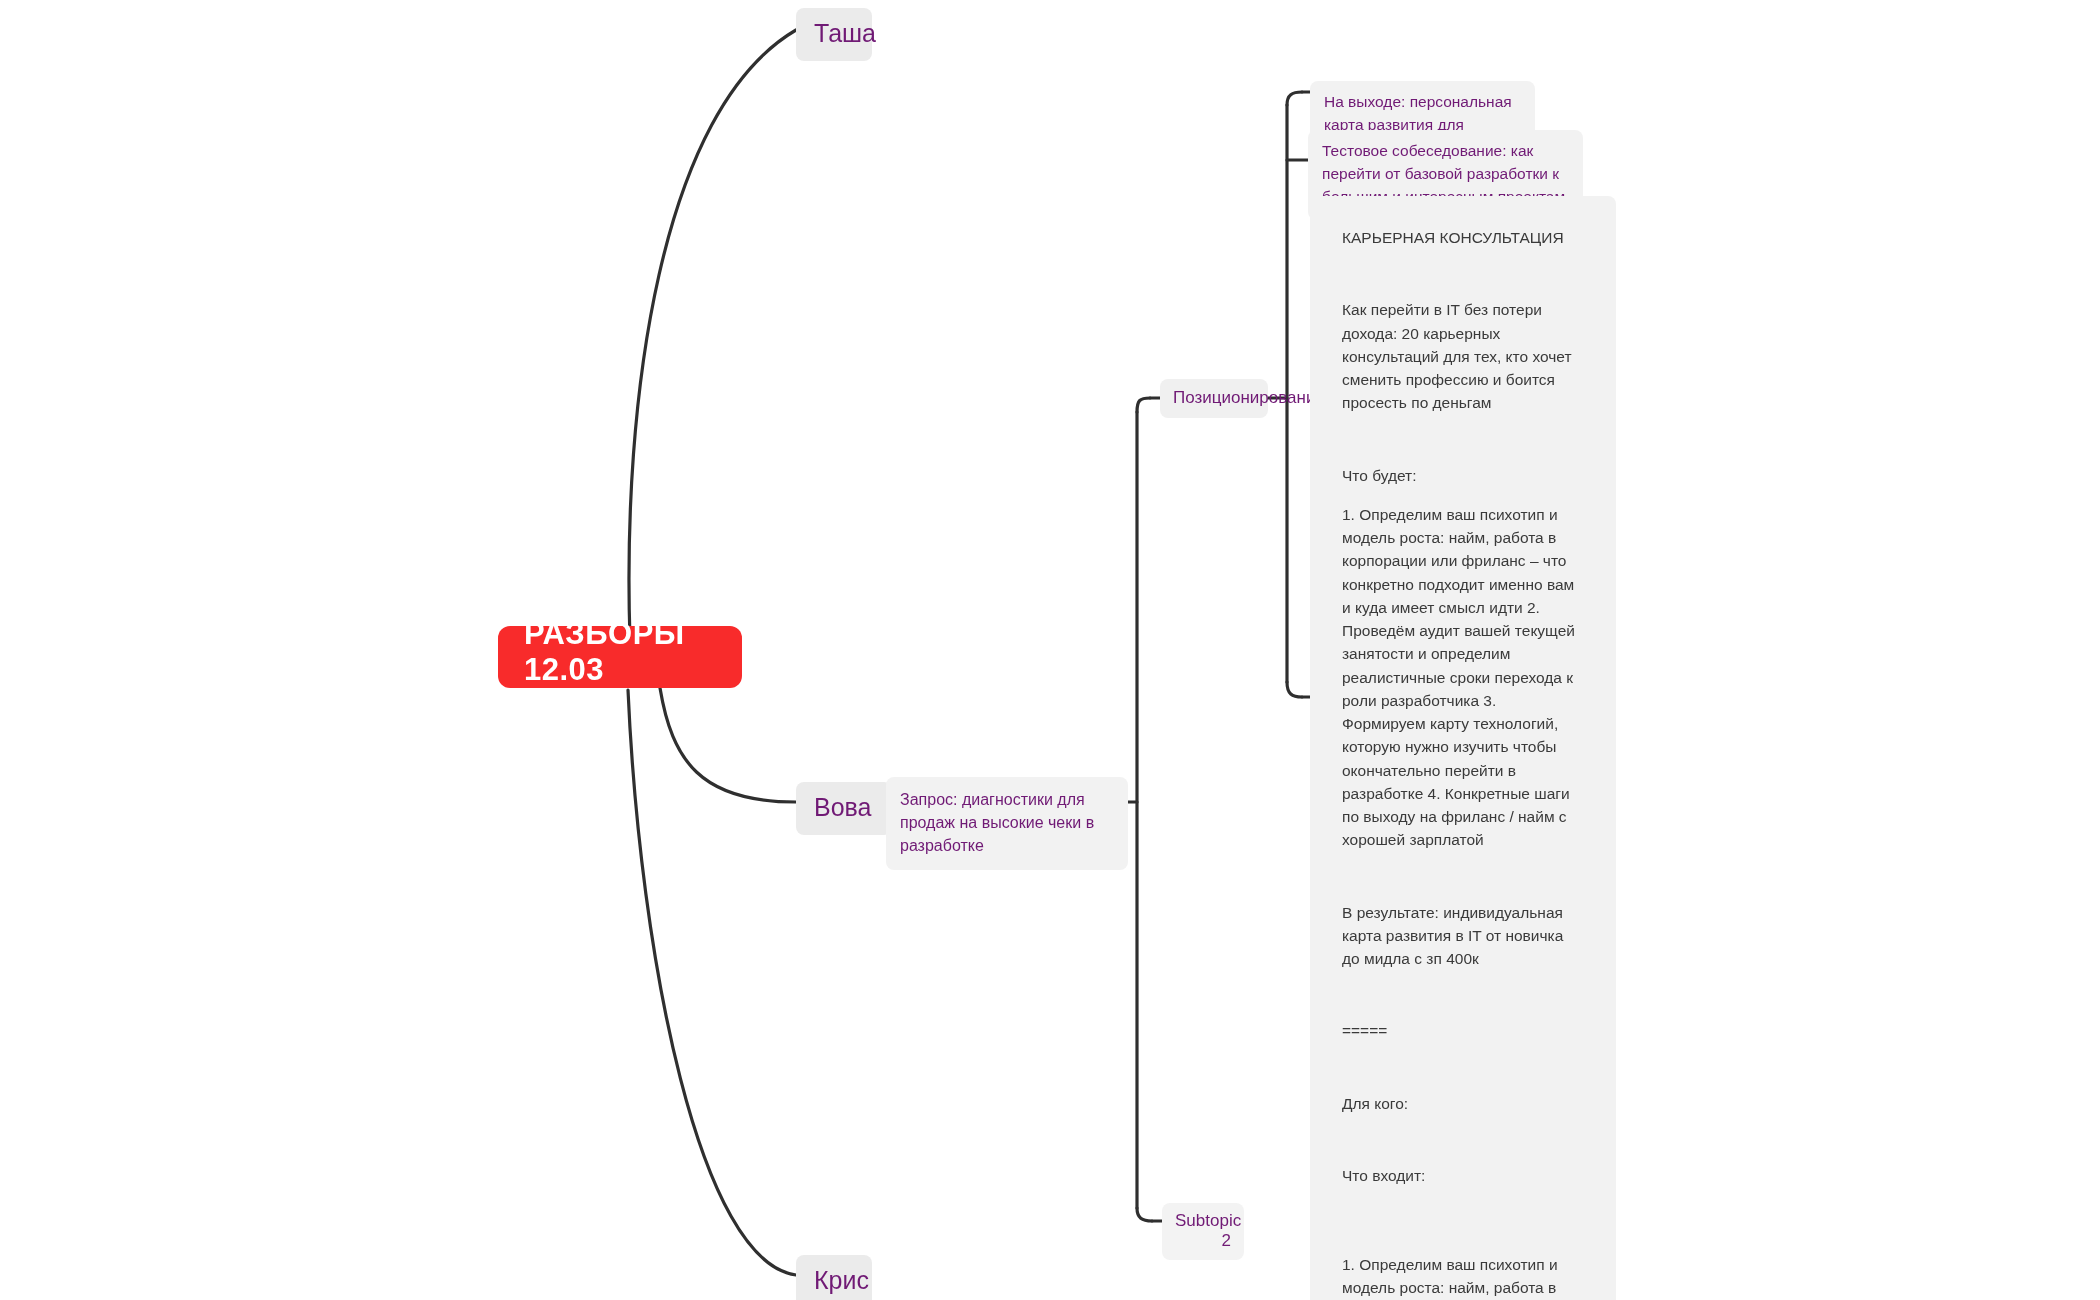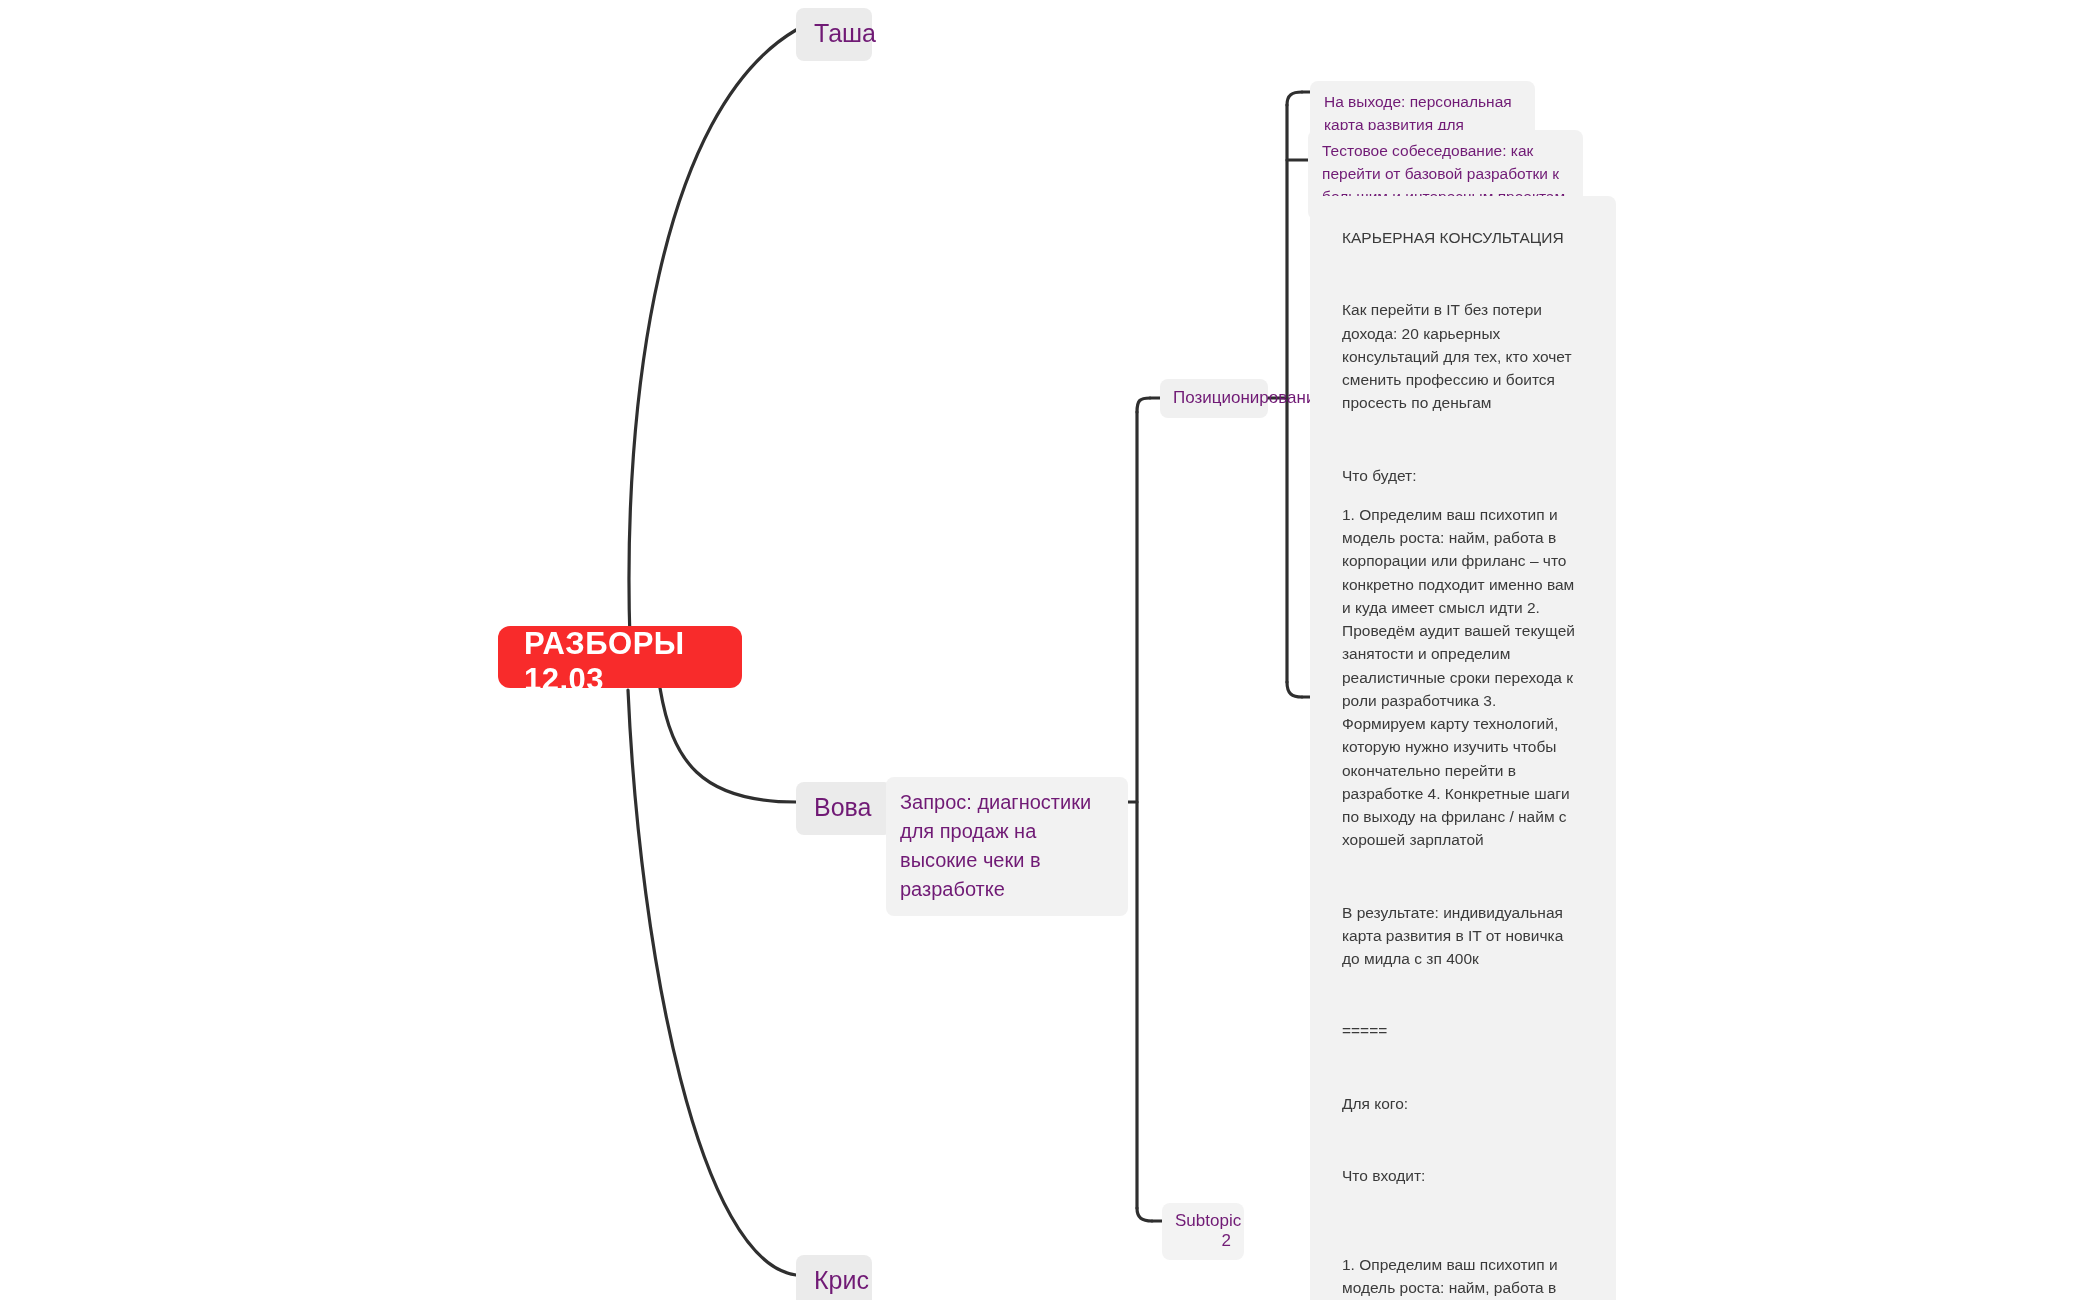--- a/index.html
+++ b/index.html
@@ -36,21 +36,21 @@
     border-radius: 8px;
     color: #701a75;
   }
   .node.root {
     background: #f82b2b;
     color: #ffffff;
     border-radius: 12px;
     font-weight: 700;
     letter-spacing: 0.5px;
     display: flex;
-    align-items: flex-start;
+    align-items: flex-end;
     justify-content: center;
   }
   .node-label {
     display: block;
     white-space: pre-wrap;
   }
   .n-tasha, .n-vova, .n-kris {
     font-size: 25px;
     padding: 11px 18px 13px 18px;
     line-height: 1.15;
@@ -63,21 +63,21 @@
     font-size: 17px;
     padding: 9px 13px 10px 13px;
     background: #f0f0f0;
   }
   .n-sub {
     font-size: 17px;
     padding: 8px 13px 9px 13px;
     background: #f3f3f3;
   }
   .n-req {
-    font-size: 20px;
+    font-size: 16px;
     line-height: 1.45;
     padding: 11px 14px 12px 14px;
     background: #f2f2f2;
   }
   .n-small {
     font-size: 15.5px;
     line-height: 1.48;
     padding: 10px 14px 11px 14px;
     background: #f2f2f2;
   }

